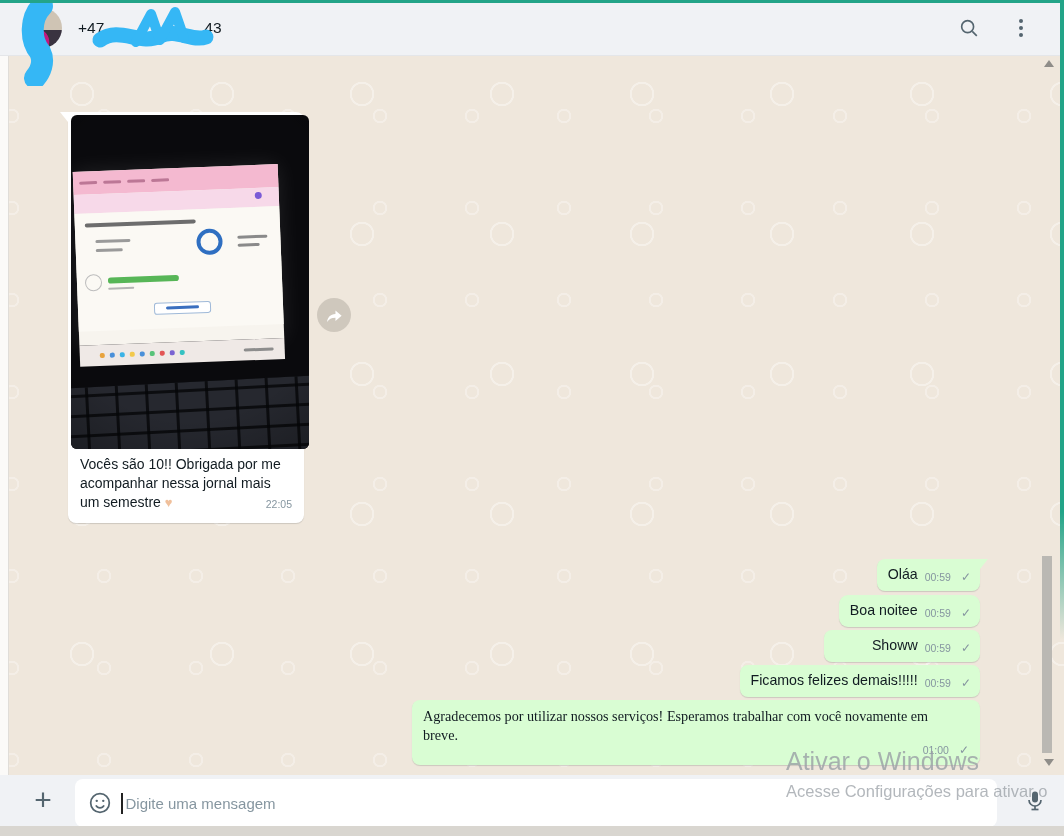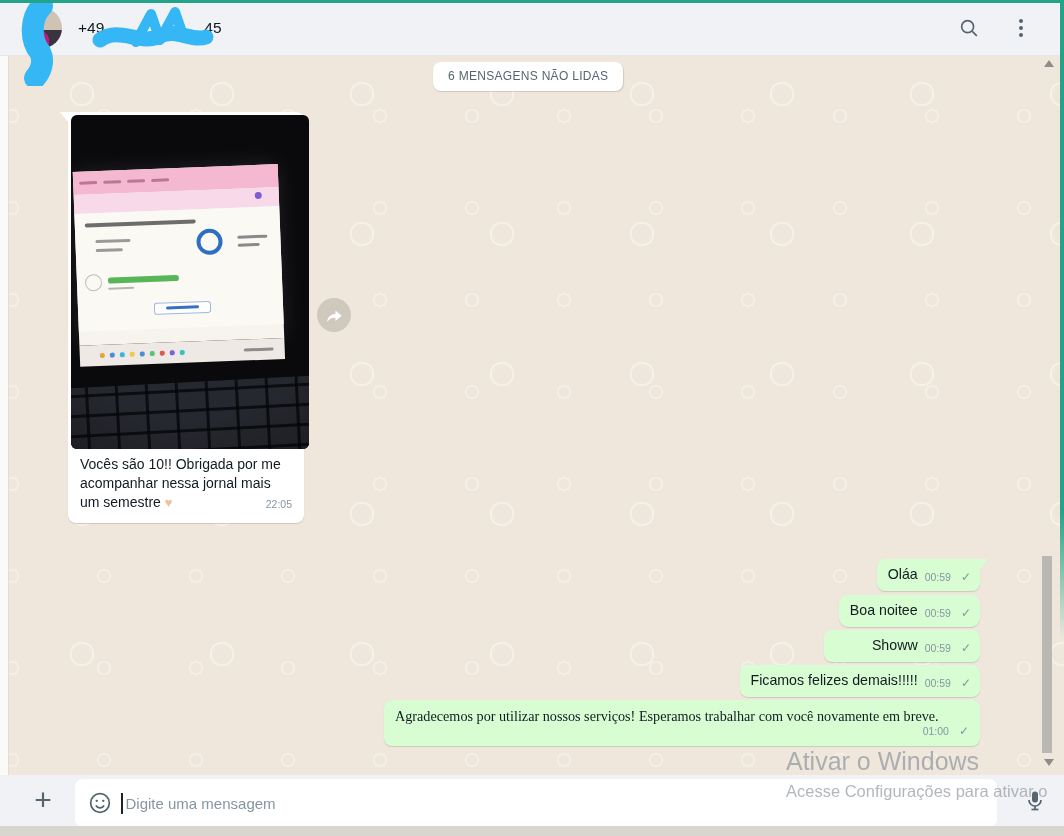--- a/index.html
+++ b/index.html
@@ -60,21 +60,21 @@
      repeating-linear-gradient(0deg, rgba(5,6,8,.8) 0 3px, transparent 3px 20px), #26282f;
     transform:rotate(-3deg); }
   .ph-vign{ position:absolute; inset:0; background:radial-gradient(120% 95% at 50% 42%, transparent 52%, rgba(0,0,0,.55)); }
   .caption{ position:relative; padding:6px 9px 7px; font-size:14px; line-height:19px; color:#111b21; }
   .emoji-heart{ color:#f0c09c; font-size:13px; }
   .cap-meta{ position:absolute; right:9px; bottom:5px; font-size:10.5px; color:#8696a0; }
   
   .fwd{ position:absolute; left:317px; top:298px; width:34px; height:34px; border-radius:50%; background:rgba(97,92,82,.22); display:flex; align-items:center; justify-content:center; cursor:pointer; z-index:4; }
   
   .out{ position:absolute; right:84px; background:#d9fdd3; border-radius:8px; box-shadow:0 1px 1px rgba(11,20,26,.15);
-    padding:6px 9px 7px 11px; display:flex; align-items:flex-end; gap:7px; white-space:nowrap; z-index:4; cursor:pointer; }
+    padding:6px 9px 7px 11px; display:flex; align-items:flex-end; gap:7px; white-space:nowrap; z-index:4; cursor:pointer;margin-left:28px; }
   .out .txt{ font-size:14.2px; line-height:19px; color:#111b21; }
   .meta{ display:flex; align-items:center; gap:10px; font-size:10.5px; color:#8696a0; line-height:14px; }
   .tick{ font-size:12px; color:#8696a0; }
   .out-tail{ position:absolute; right:-8px; top:0; width:0; height:0; border-top:10px solid #d9fdd3; border-right:8px solid transparent; }
   .out.b1{ top:559px; border-top-right-radius:0; }
   .out.b2{ top:595px;border-radius:9px; }
   .out.b3{ top:630px;padding-left:48px; }
   .out.b4{ top:665px; }
   .out.wide{ top:700px; left:384px; right:84px; white-space:normal; display:block; padding:7px 11px 8px; }
   .out.wide .txt{ display:block; padding-right:4px;font-family:Liberation Serif, serif; }
@@ -103,23 +103,23 @@
   svg{ display:block; }
 </style>
 </head>
 <body>
 
 <div class="screen">
 
   <div class="header">
     <div class="avatar"></div>
     <div class="phone">
-      <span>+49</span>
+      <span>+47</span>
       <span class="gap"></span>
-      <span>45</span>
+      <span>43</span>
     </div>
     <div class="hicons">
       <div class="icon-btn">
         <span>
           <svg width="22" height="22" viewBox="0 0 24 24" fill="none" stroke="#54656f" stroke-width="1.8">
             <circle cx="10.5" cy="10.5" r="6.5"></circle>
               <line x1="15.6" y1="15.6" x2="20.5" y2="20.5"></line>
           </svg>
         </span>
       </div>
@@ -136,21 +136,20 @@
   <svg class="scribble" viewBox="0 0 240 86">
     <g stroke="#35b7f5" fill="none" stroke-linecap="round" stroke-linejoin="round">
       <path d="M34 6 C22 18 22 40 32 52 C37 62 32 72 27 78" stroke-width="22"></path>
       <path d="M92 40 C112 26 132 46 152 36 C168 28 184 42 198 37" stroke-width="15"></path>
       <path d="M128 42 L143 14 L152 40 L167 12 L176 38" stroke-width="10"></path>
     </g>
   </svg>
 
   <div class="left-strip"></div>
 
-  <div class="badge">6 MENSAGENS NÃO LIDAS</div>
 
   <div class="in-bubble">
     <span class="in-tail"></span>
     <div class="photo">
       <div class="ph-screen">
         <div class="ph-tabbar">
             <i></i>
             <i></i>
             <i></i>
             <i></i>

